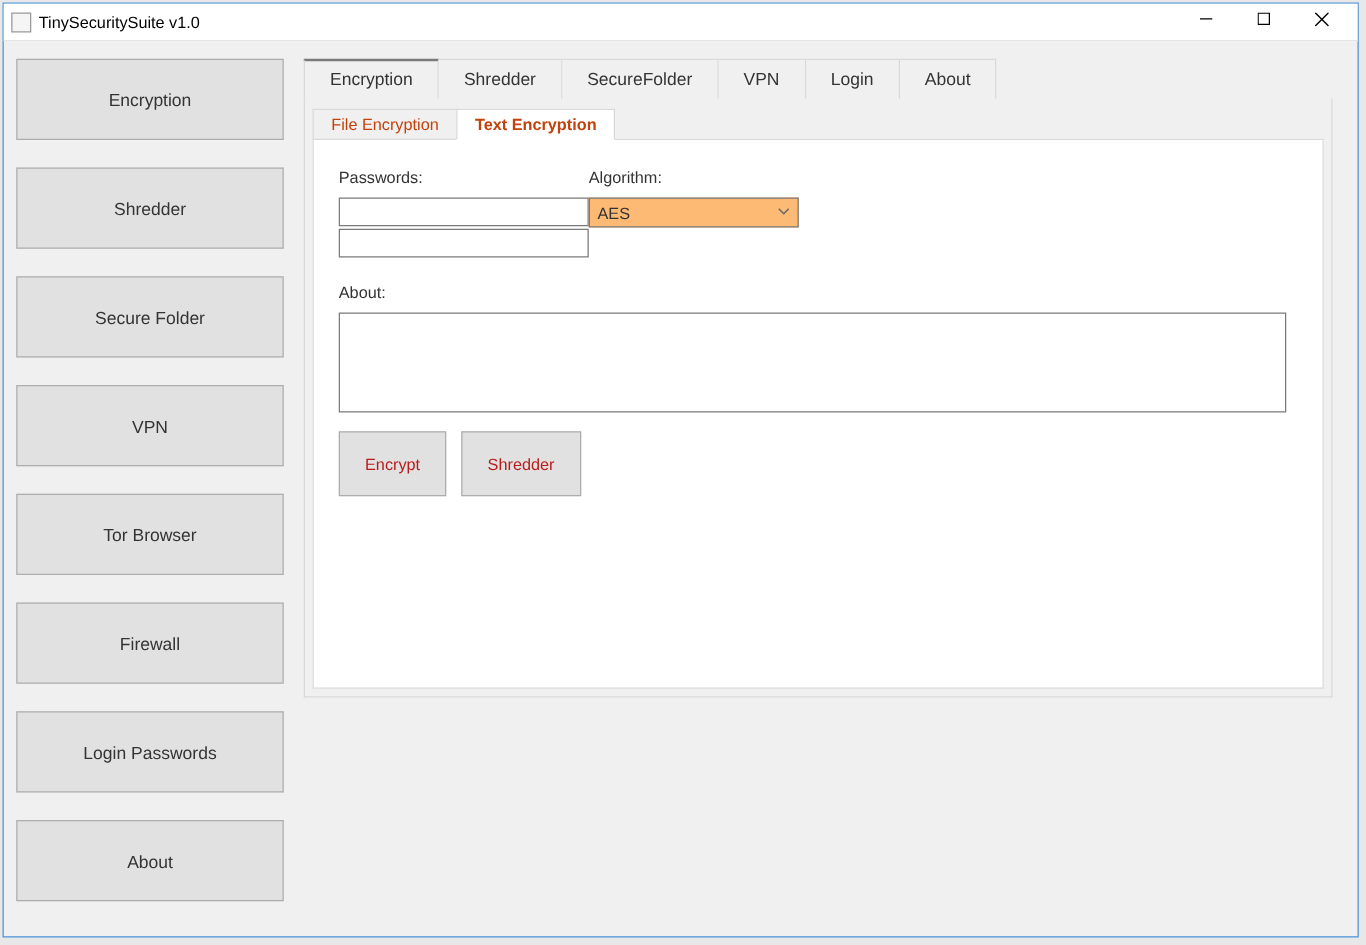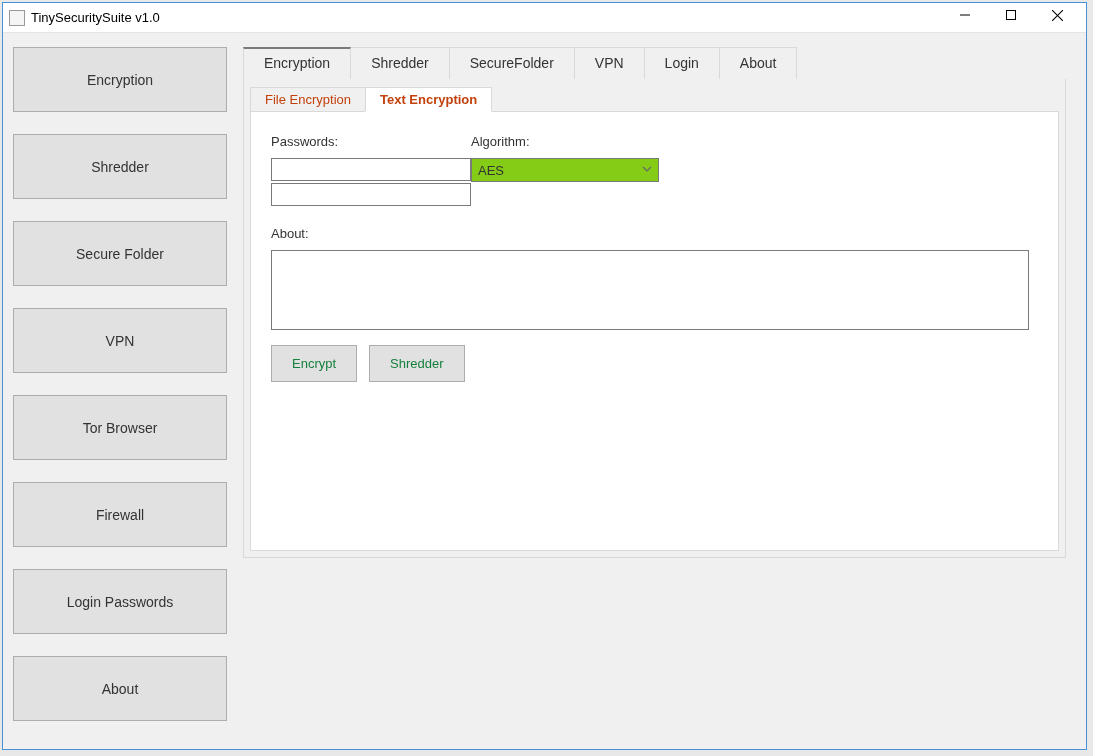--- a/index.html
+++ b/index.html
@@ -152,24 +152,24 @@
   input[type=text], input[type=password] {
     width: 200px;
     height: 23px;
     border: 1px solid #7a7a7a;
     padding: 2px 4px;
     font-size: 12px;
     background: #fff;
     margin-bottom: 2px;
   }
   .select {
-    width: 188px;
+    width: 168px;
     height: 24px;
     border: 1px solid #7a7a7a;
-    background: #84cc16;
+    background: #fdba74;
     display: flex;
     align-items: center;
     padding: 0 6px;
     font-size: 13px;
     cursor: pointer;
     position: relative;
   }
   .select .chev {
     position: absolute;
     right: 6px;
@@ -180,26 +180,26 @@
     border: 1px solid #7a7a7a;
     padding: 4px;
     font-size: 12px;
     font-family: inherit;
     resize: none;
     background: #fff;
   }
   .ta-text { height: 80px; }
   .ta-enc { height: 100px; }
   .btn {
-    height: 37px;
+    height: 52px;
     padding: 0 20px;
     background: #e1e1e1;
     border: 1px solid #adadad;
     font-size: 13px;
-    color: #15803d;
+    color: #b91c1c;
     cursor: pointer;
     display: inline-flex;
     align-items: center;
     justify-content: center;
   }
   .btnrow { display: flex; gap: 12px; margin: 12px 0 24px 0; }
   .sec { margin-top: 18px; }
 </style>
 </head>
 <body>

